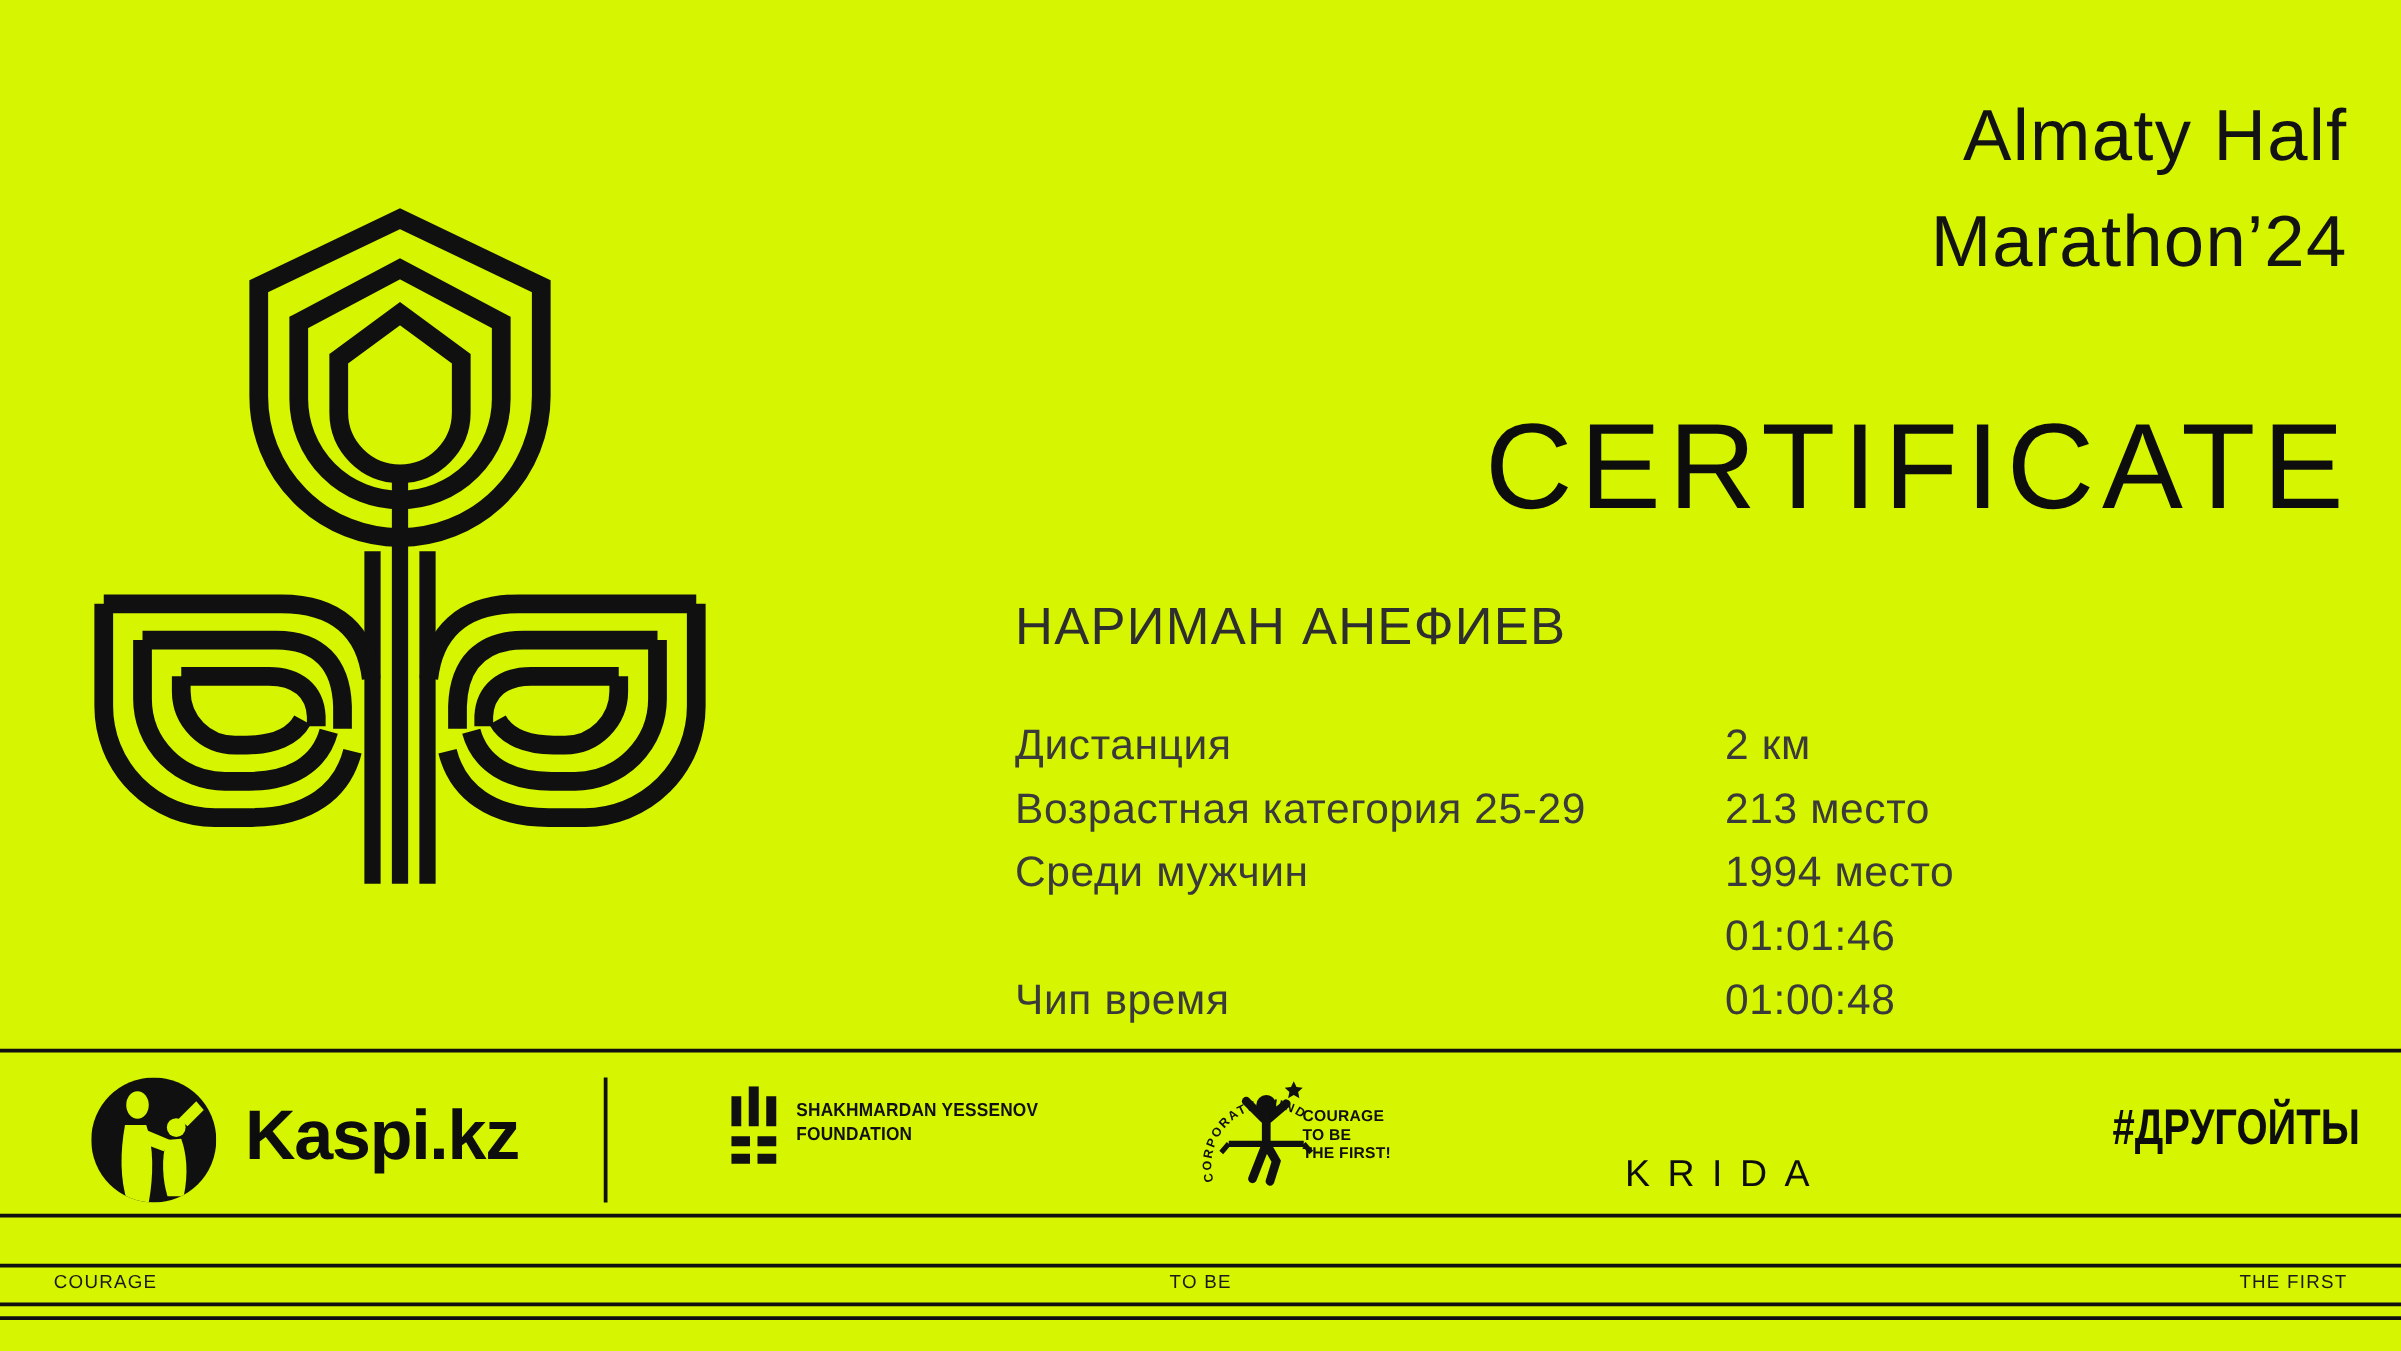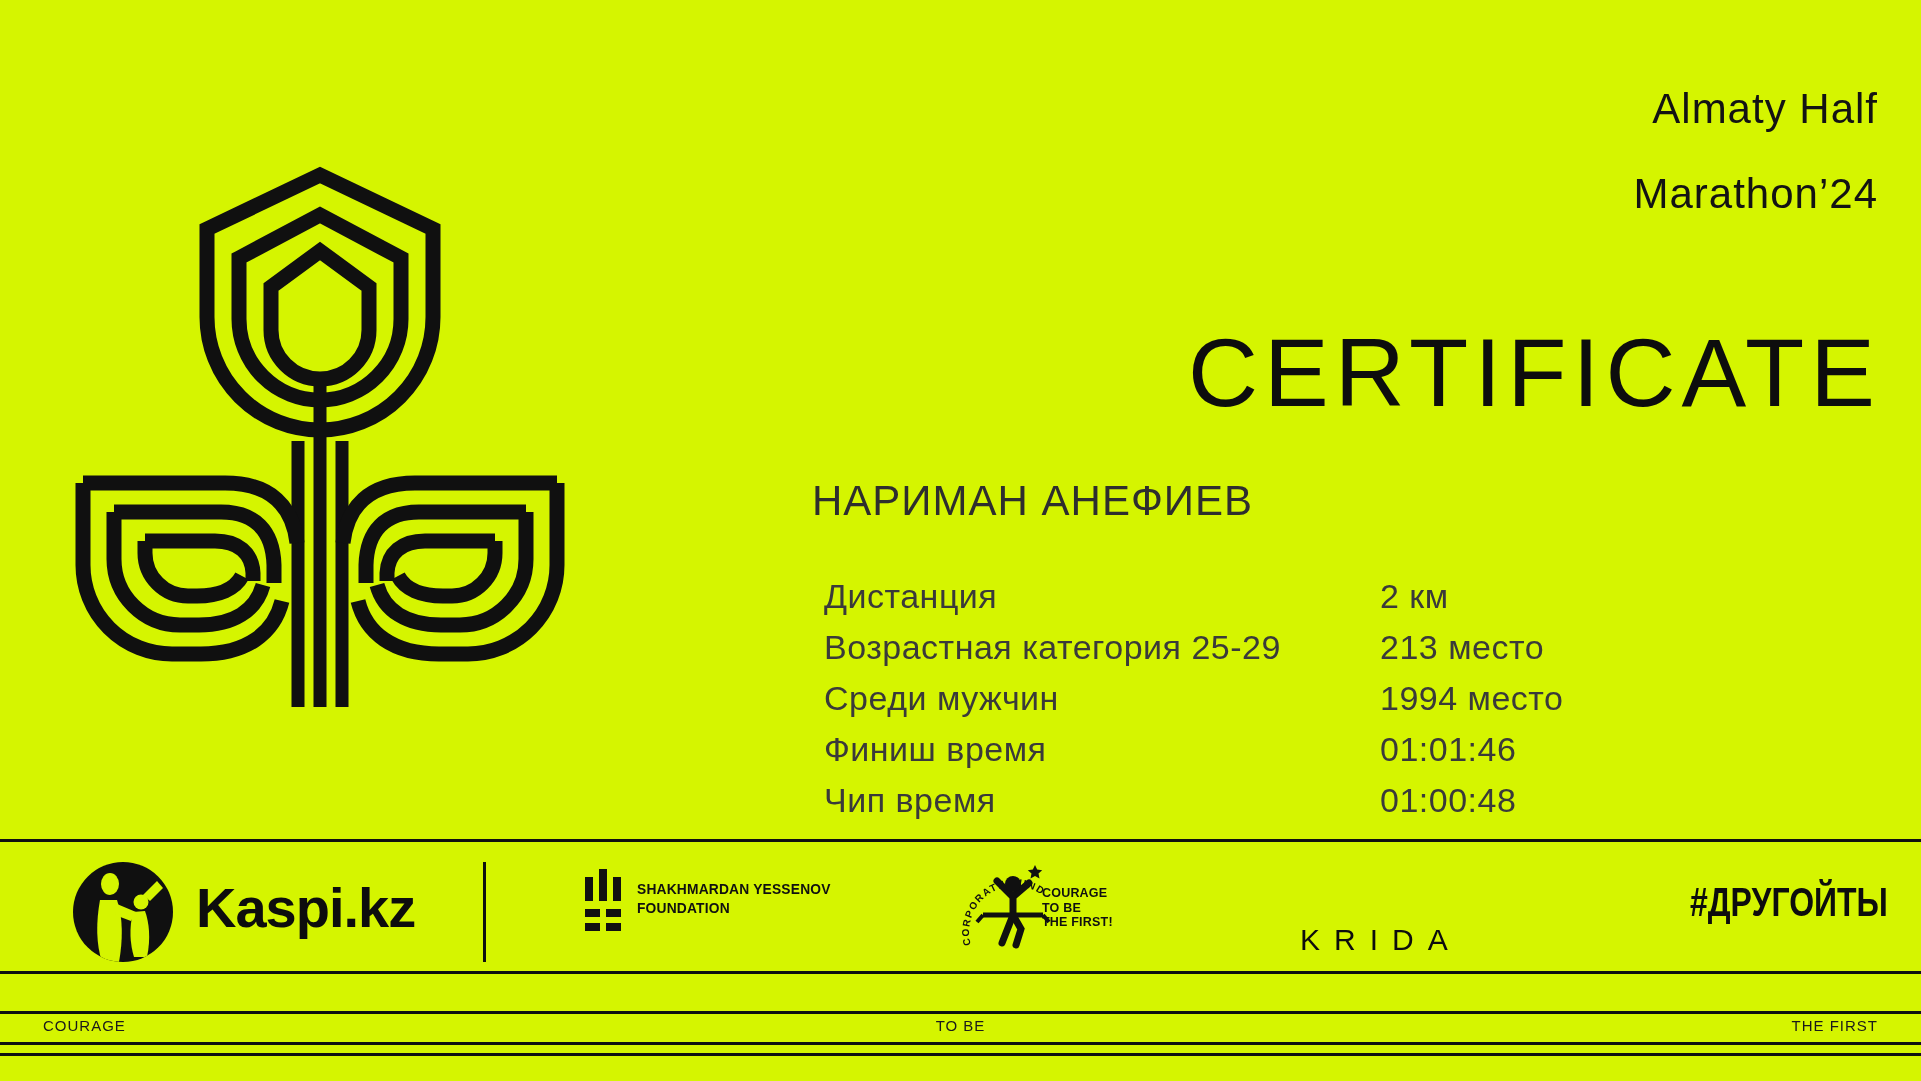--- a/index.html
+++ b/index.html
@@ -8,37 +8,37 @@
     background:#D5F500;
     font-family:"Liberation Sans", sans-serif;
     color:#101010;
     position:relative;
   }
   .abs { position:absolute; }
 
   
   .event-title {
     right:43px; top:66px;
-    font-size:42px; line-height:85px; font-weight:500;
+    font-size:58px; line-height:85px; font-weight:500;
     letter-spacing:1px; text-align:right; color:#131313;
   }
   .cert-heading {
     right:40px; top:317px;
     font-size:97px; font-weight:400; letter-spacing:6px;
     color:#0d0d0d; white-space:nowrap;margin-left:21px;
   }
 
   
   .participant-name {
     left:812px; top:477px;
     font-size:42px; font-weight:400; letter-spacing:1px; color:#2e2e2e;
   }
   .results { left:812px; top:577px; width:1070px; }
   .result-row { height:51px; position:relative; font-size:34px; color:#3a3a3a; }
-  .result-label { position:absolute; left:0; top:0; letter-spacing:0.5px;margin-left:12px; }
+  .result-label { position:absolute; left:0; top:0; letter-spacing:0.5px; }
   .result-value { position:absolute; left:568px; top:0; letter-spacing:0.5px; }
 
   
   .tulip { left:75px; top:145px; }
 
   
   .rule { left:0; width:1921px; height:3px; background:#101010; }
 
   
   .kaspi-icon { left:73px; top:862px; }
@@ -112,21 +112,20 @@
   </div>
   <div class="result-row">
     <span class="result-label">Возрастная категория 25-29</span>
     <span class="result-value">213 место</span>
   </div>
   <div class="result-row">
     <span class="result-label">Среди мужчин</span>
     <span class="result-value">1994 место</span>
   </div>
   <div class="result-row">
-    <span class="result-label">Финиш время</span>
     <span class="result-value">01:01:46</span>
   </div>
   <div class="result-row">
     <span class="result-label">Чип время</span>
     <span class="result-value">01:00:48</span>
   </div>
 </div>
 
 <div class="abs rule" style="top:839px"></div>
 <div class="abs rule" style="top:971px"></div>

